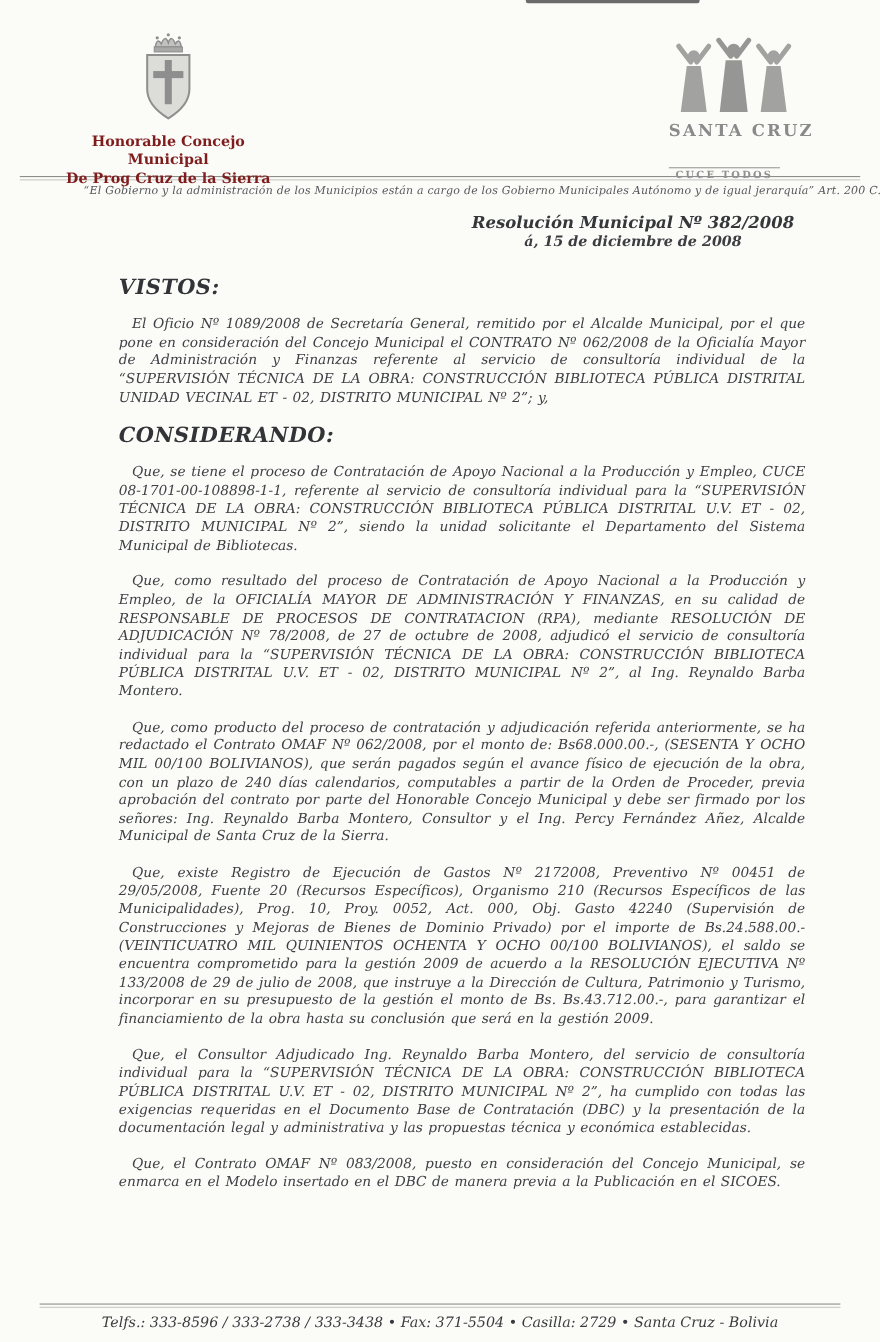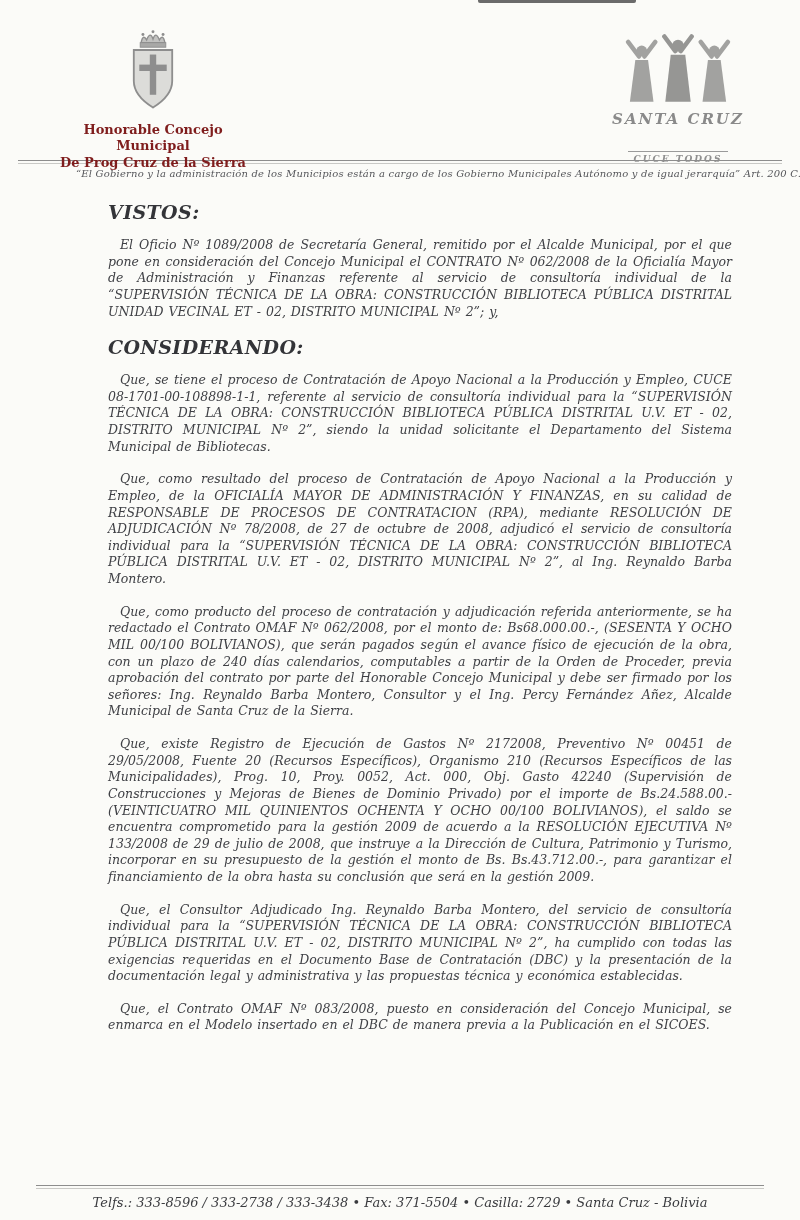--- a/index.html
+++ b/index.html
@@ -41,22 +41,20 @@
     margin-top: 4px;
     font-weight: bold;
     font-size: 13px;
     line-height: 1.25;
     color: #7f1d1d;
   }
   .header-right {
     position: absolute;
     right: 52px; top: 34px;
     width: 140px;
-    text-align: center;
-    font-style: italic;
   }
   .figures { width: 118px; height: 74px; }
   .logo-title {
     font-weight: bold;
     font-size: 15px;
     letter-spacing: 2px;
     color: #8a8a8a;
     text-transform: uppercase;
     margin-top: -2px;
   }
@@ -201,20 +199,24 @@
       <div class="logo-title">Santa Cruz</div><br>
       <div class="logo-subtitle">CUCE TODOS</div>
     </div>
 
   </header>
 
   <div class="rule"></div>
 
   <div class="quote">“El Gobierno y la administración de los Municipios están a cargo de los Gobierno Municipales Autónomo y de igual jerarquía” Art.  200 C.P.E.</div>
 
+  <div class="res-block">
+    <div class="res-title">Resolución Municipal Nº 382/2008</div>
+    <div class="res-date">á, 15 de diciembre de 2008</div>
+  </div>
 
   <main class="doc-body">
 
     <h2>VISTOS:</h2>
     <p>El Oficio Nº 1089/2008 de Secretaría General, remitido por el Alcalde Municipal, por el que pone en consideración del Concejo Municipal el CONTRATO Nº 062/2008 de la Oficialía Mayor de Administración y Finanzas referente al servicio de consultoría individual de la “SUPERVISIÓN TÉCNICA DE LA OBRA: CONSTRUCCIÓN BIBLIOTECA PÚBLICA DISTRITAL UNIDAD VECINAL ET - 02, DISTRITO MUNICIPAL Nº 2”; y,</p>
 
     <h2>CONSIDERANDO:</h2>
     <p>Que, se tiene el proceso de Contratación de Apoyo Nacional a la Producción y Empleo, CUCE 08-1701-00-108898-1-1,  referente al servicio de consultoría individual para la “SUPERVISIÓN TÉCNICA DE LA OBRA: CONSTRUCCIÓN BIBLIOTECA PÚBLICA DISTRITAL U.V. ET - 02, DISTRITO MUNICIPAL Nº 2”, siendo la unidad solicitante el Departamento del Sistema Municipal de Bibliotecas.</p>
     <p>Que, como resultado del proceso de Contratación de Apoyo Nacional a la Producción y Empleo, de la OFICIALÍA MAYOR DE ADMINISTRACIÓN Y FINANZAS, en su calidad de RESPONSABLE DE PROCESOS DE CONTRATACION (RPA), mediante RESOLUCIÓN DE ADJUDICACIÓN Nº 78/2008, de 27 de octubre de 2008, adjudicó el servicio de consultoría individual para la “SUPERVISIÓN TÉCNICA DE LA OBRA: CONSTRUCCIÓN BIBLIOTECA PÚBLICA DISTRITAL U.V. ET - 02, DISTRITO MUNICIPAL Nº 2”, al Ing. Reynaldo Barba Montero.</p>
     <p>Que, como producto del proceso de contratación y adjudicación referida anteriormente, se ha redactado el Contrato OMAF Nº 062/2008, por el monto de: Bs68.000.00.-, (SESENTA Y OCHO MIL 00/100 BOLIVIANOS), que serán pagados según el avance físico de ejecución de la obra, con un plazo de 240 días calendarios, computables a partir de la Orden de Proceder, previa aprobación del contrato por parte del Honorable Concejo Municipal y debe ser firmado por los señores: Ing. Reynaldo Barba Montero, Consultor y el Ing. Percy Fernández Añez, Alcalde Municipal de Santa Cruz de la Sierra.</p>

